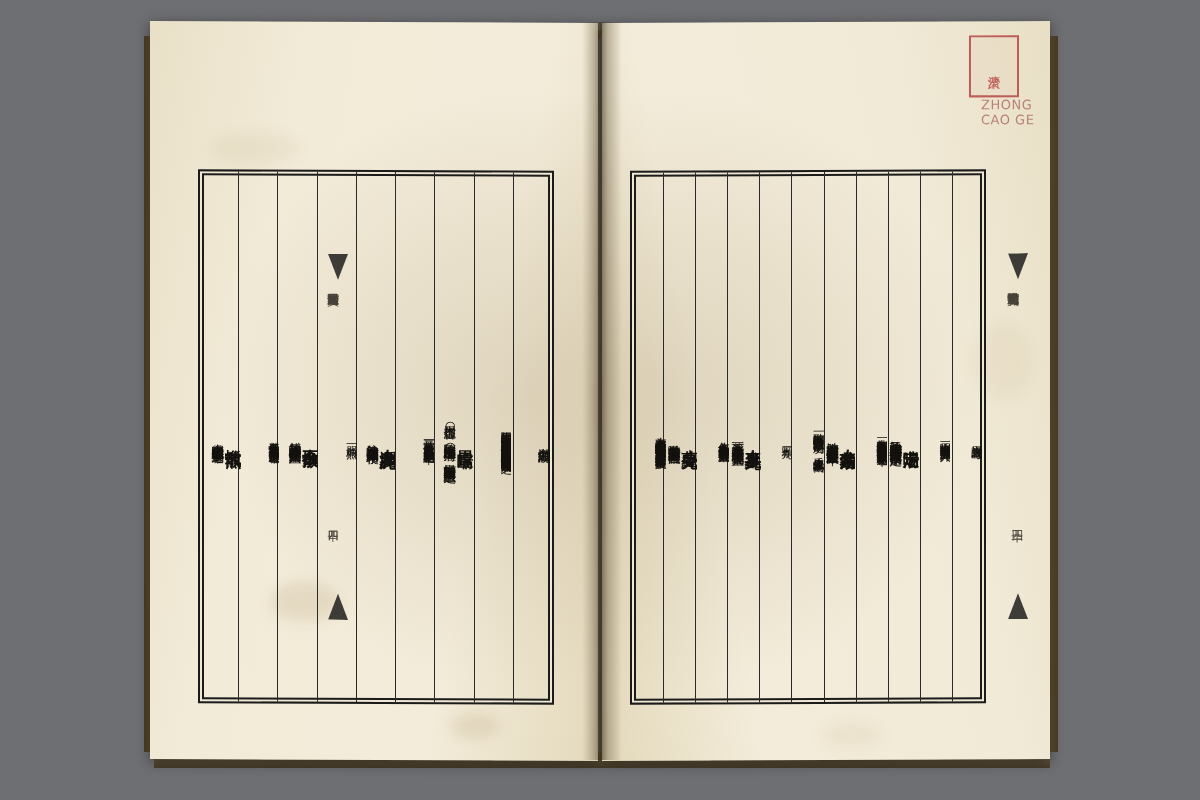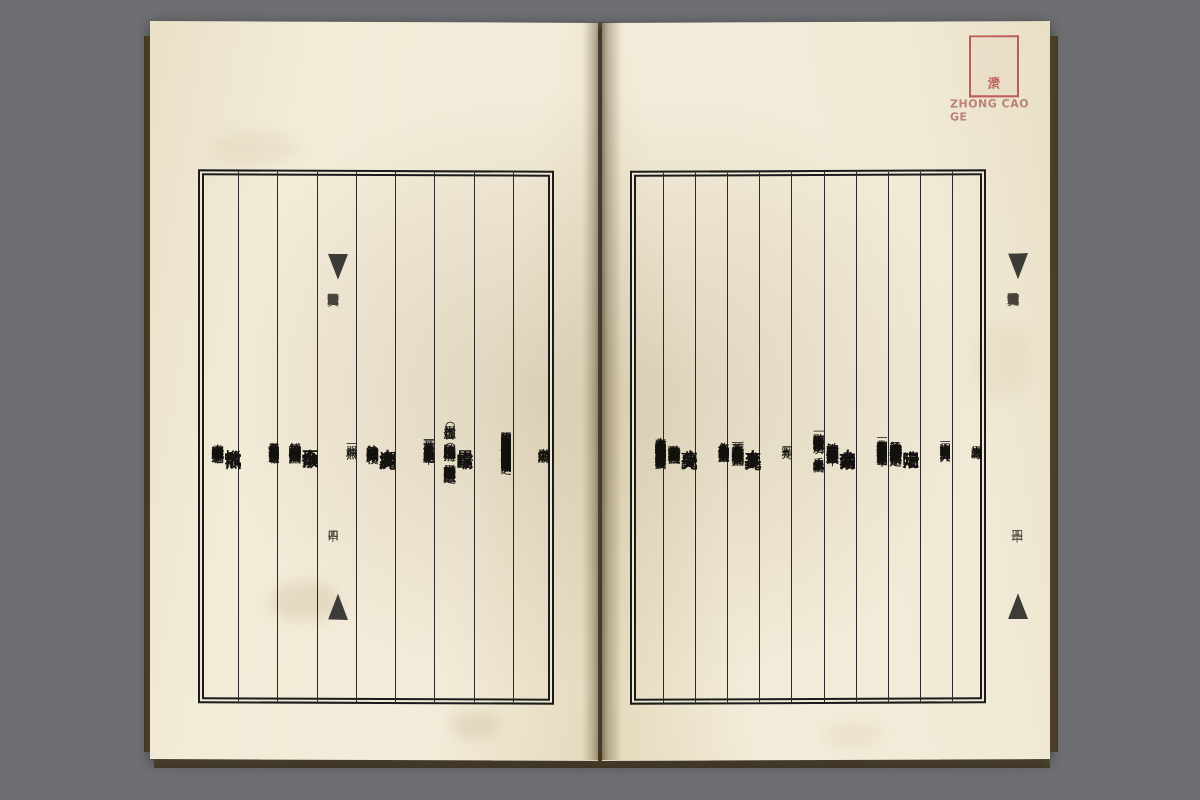--- a/index.html
+++ b/index.html
@@ -199,28 +199,27 @@
     text-orientation: upright;
     display: flex;
     align-items: center;
     justify-content: center;
     letter-spacing: 1px;
     opacity: .82;
     background: rgba(190,80,70,.05);
   }
   .seal-sub {
     position: absolute;
-    left: 348px;
+    left: 379px;
     top: 76px;
     font-family: "DejaVu Sans", sans-serif;
-    font-size: 11px;
+    font-size: 13px;
     color: #a8625a;
     letter-spacing: .5px;
     opacity: .75;
-    font-weight: bold;
   }
 </style>
 </head>
 <body>
 
 <div id="stage">
 
   <div class="book">
 
     <div class="cover top-left"></div>

